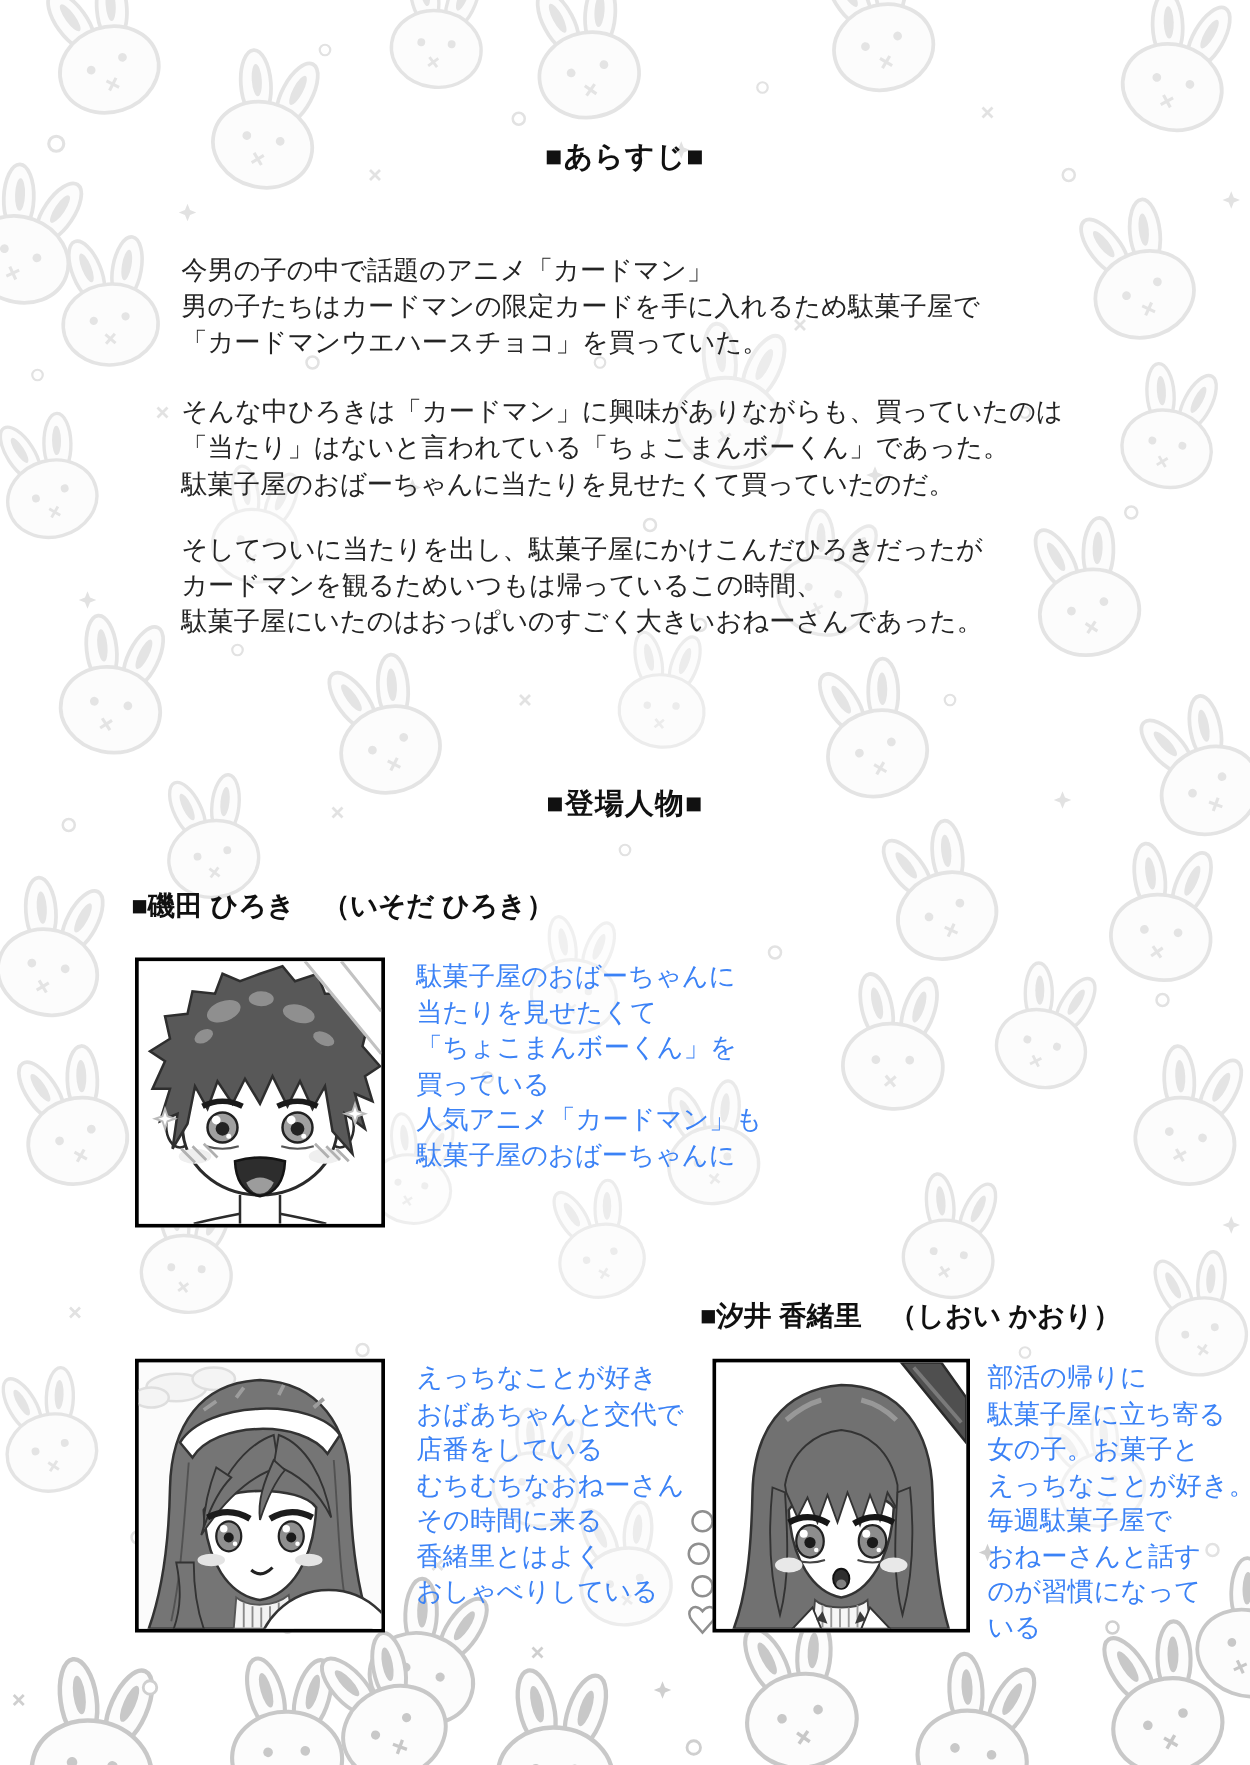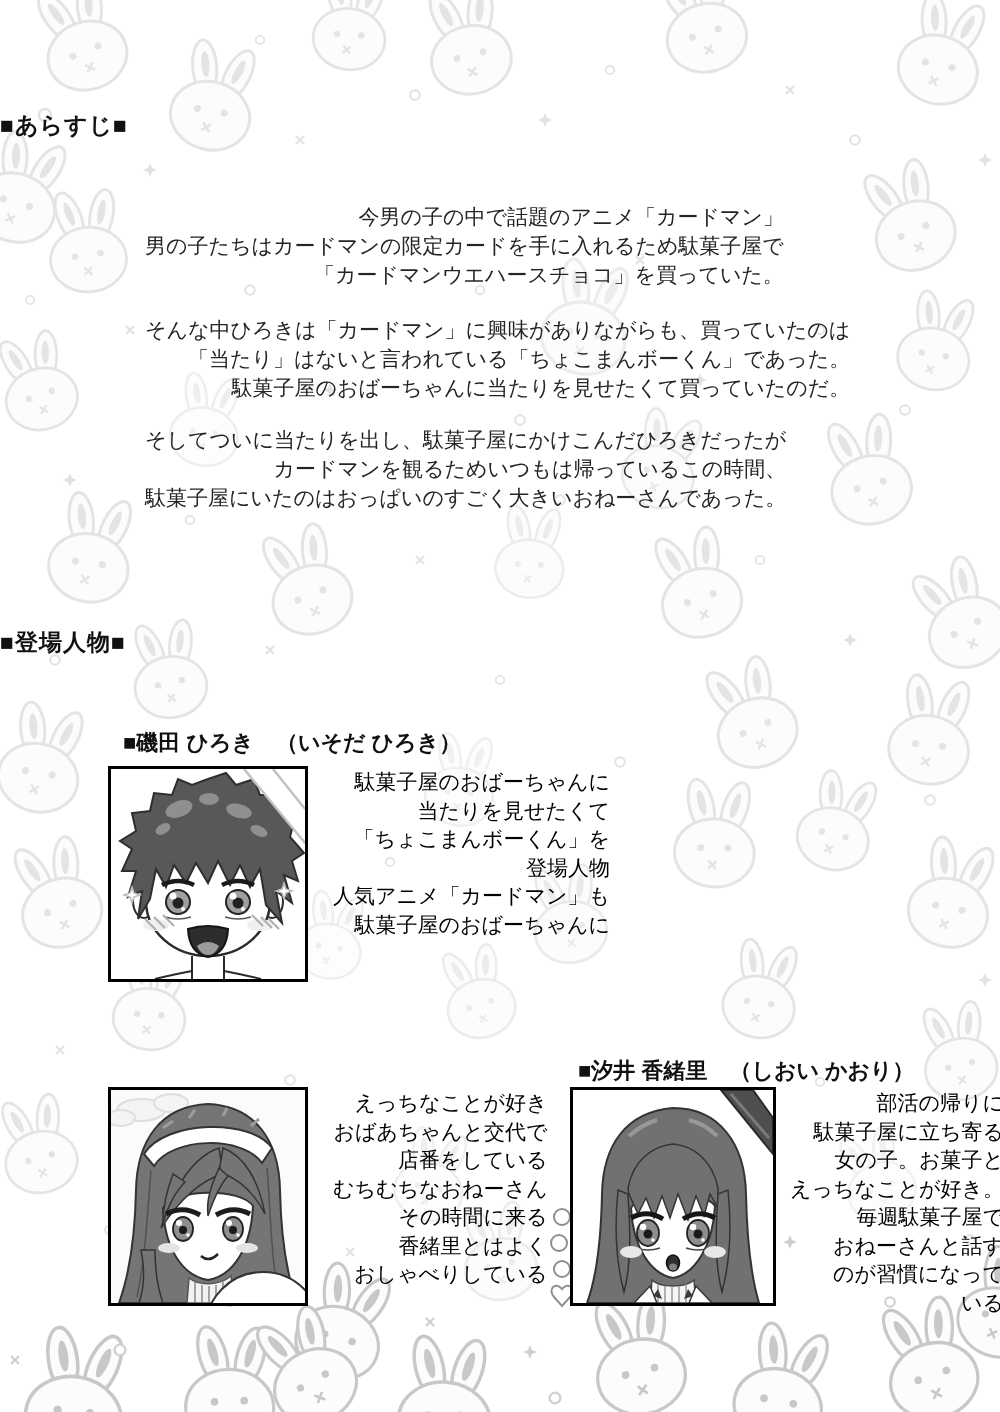--- a/index.html
+++ b/index.html
@@ -7,36 +7,36 @@
     position:relative;
     width:1000px;height:1412px;
     background:#ffffff;
     overflow:hidden;
     font-family:"Liberation Sans",sans-serif;
     color:#1f1f1f;
   }
   .bg{position:absolute;left:0;top:0;width:1000px;height:1412px;}
   .sec-title{
     position:absolute;left:0;width:1000px;
-    text-align:left;margin:0;
+    text-align:center;margin:0;
     font-size:23px;font-weight:700;color:#111;
     letter-spacing:1px;white-space:nowrap;
   }
   .para{
     position:absolute;left:145px;
     font-size:21px;line-height:29px;font-weight:400;color:#242424;
   }
-  .line{white-space:nowrap;text-align:right;}
+  .line{white-space:nowrap;}
   .char-name{
-    position:absolute;margin:18px;
+    position:absolute;margin:0;
     font-size:22px;font-weight:700;color:#101010;white-space:nowrap;
   }
   .desc{
     position:absolute;
-    font-size:21px;line-height:28.5px;font-weight:400;color:#000000;
+    font-size:21px;line-height:28.5px;font-weight:400;color:#3b82f6;
   }
   .portrait{
     position:absolute;
     border:3px solid #000;
     background:#fff;
     box-sizing:border-box;
   }
   .portrait svg{display:block;width:100%;height:100%;}
   .doodle{position:absolute;}
 </style>
@@ -244,21 +244,21 @@
 
       <path d="M81 187 L81 210 M113 187 L113 210" stroke="#2b2b2b" stroke-width="2" fill="none"></path>
       <path d="M81 202 Q60 206 44 210 M113 202 Q134 206 150 210" stroke="#2b2b2b" stroke-width="2" fill="none"></path>
     </svg>
   </div>
 
   <div class="desc" style="left:333px;top:768px">
     <div class="line">駄菓子屋のおばーちゃんに</div>
     <div class="line">当たりを見せたくて</div>
     <div class="line">「ちょこまんボーくん」を</div>
-    <div class="line">登場人物</div>
+    <div class="line">買っている</div>
     <div class="line">人気アニメ「カードマン」も</div>
     <div class="line">駄菓子屋のおばーちゃんに</div>
   </div>
 
   <h2 class="char-name" style="left:560px;top:1038px">■汐井 香緒里　（しおい かおり）</h2>
 
   <div class="portrait" style="left:108px;top:1087px;width:200px;height:219px">
     <svg viewBox="0 0 194 213" aria-hidden="true">
       <rect width="194" height="213" fill="#fbfbfb"></rect>
       <g fill="#f4f4f4" stroke="#dedede" stroke-width="2">

